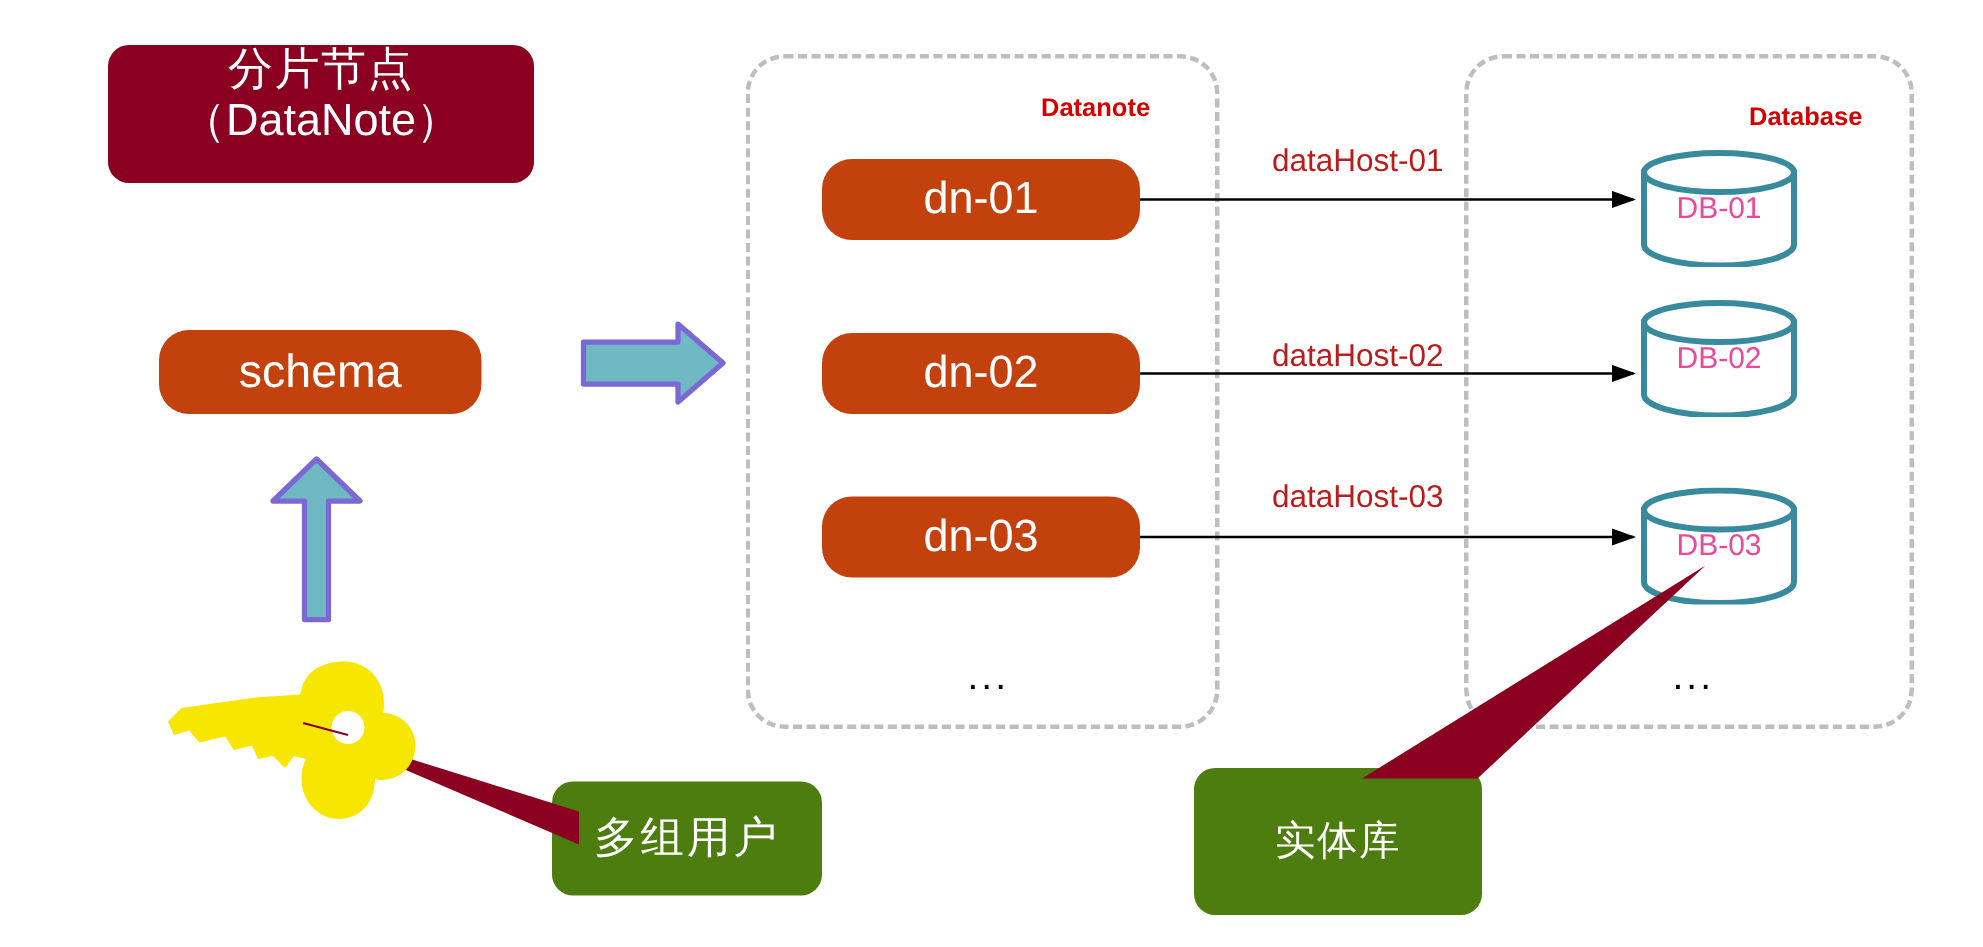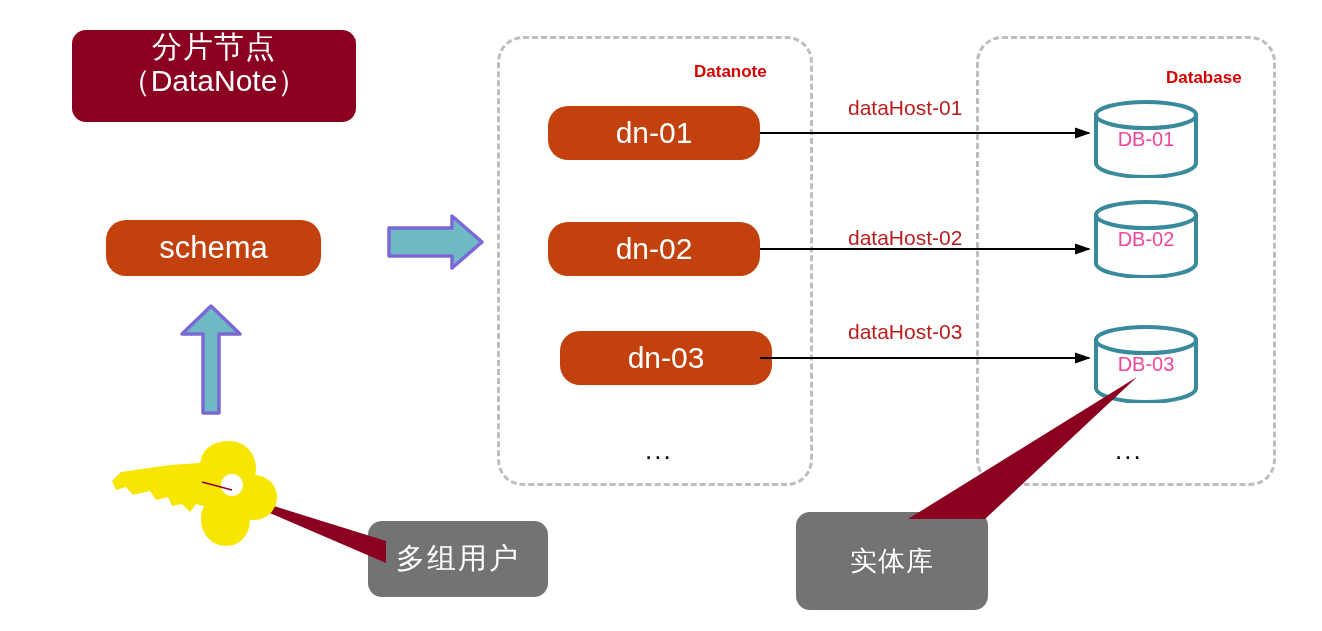--- a/index.html
+++ b/index.html
@@ -50,21 +50,21 @@
     align-items: center;
     justify-content: center;
     color: #ffffff;
     font-family: "Liberation Sans", sans-serif;
     font-size: 31px;
   }
   .schema-box { left: 106px; top: 220px; width: 215px; height: 56px; }
   .dn-box { width: 212px; height: 54px; font-size: 30px; }
   .dn1 { left: 548px; top: 106px; }
   .dn2 { left: 548px; top: 222px; }
-  .dn3 { left: 548px; top: 331px; margin-left: 12px; }
+  .dn3 { left: 548px; top: 331px; }
 
   
   .group-box {
     border: 3px dashed #BEBEBE;
     border-radius: 26px;
     top: 36px;
     height: 450px;
     box-sizing: border-box;
   }
   .group-dn { left: 497px; width: 316px; }
@@ -117,21 +117,21 @@
     align-items: center;
     justify-content: center;
     font-family: "Liberation Sans", sans-serif;
     font-size: 20px;
     color: #ec4899;
     pointer-events: none;
   }
 
   
   .callout {
-    background: #737373;
+    background: #4d7c0f;
     border-radius: 14px;
     color: #ffffff;
     display: flex;
     flex-direction: column;
     align-items: center;
     justify-content: center;
     line-height: 1.15;
   }
   .callout-users {
     left: 368px; top: 521px;

